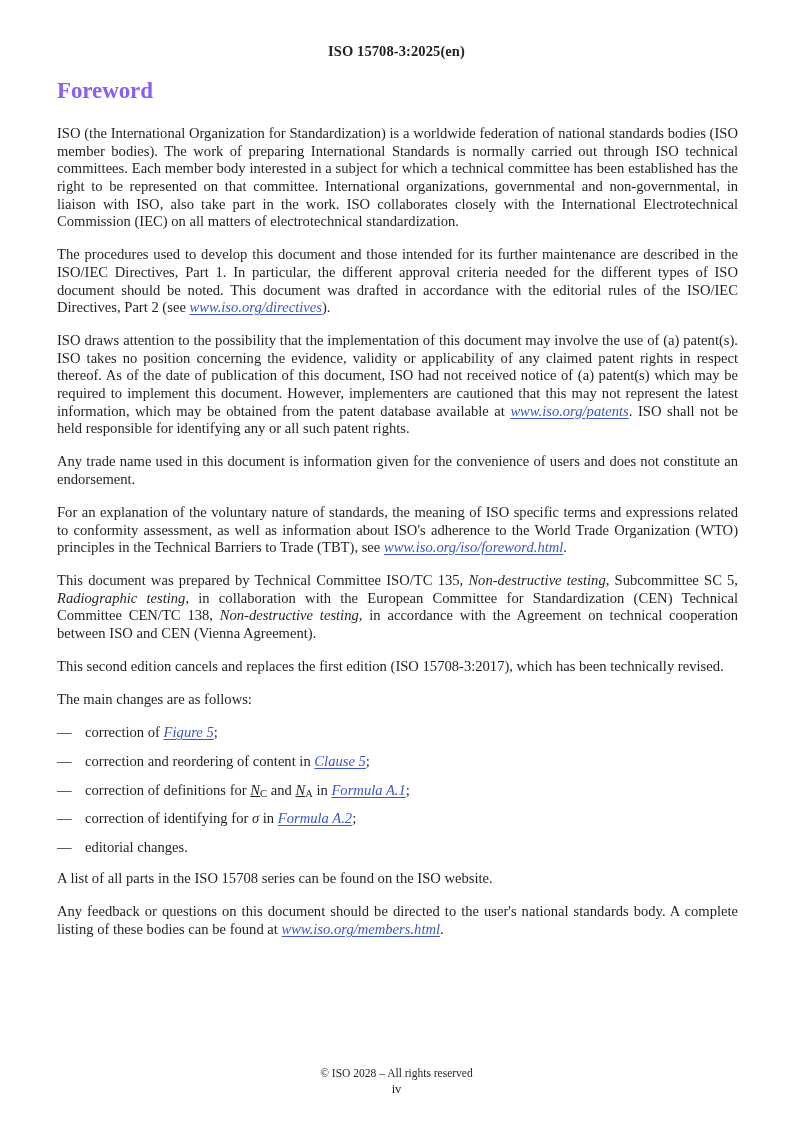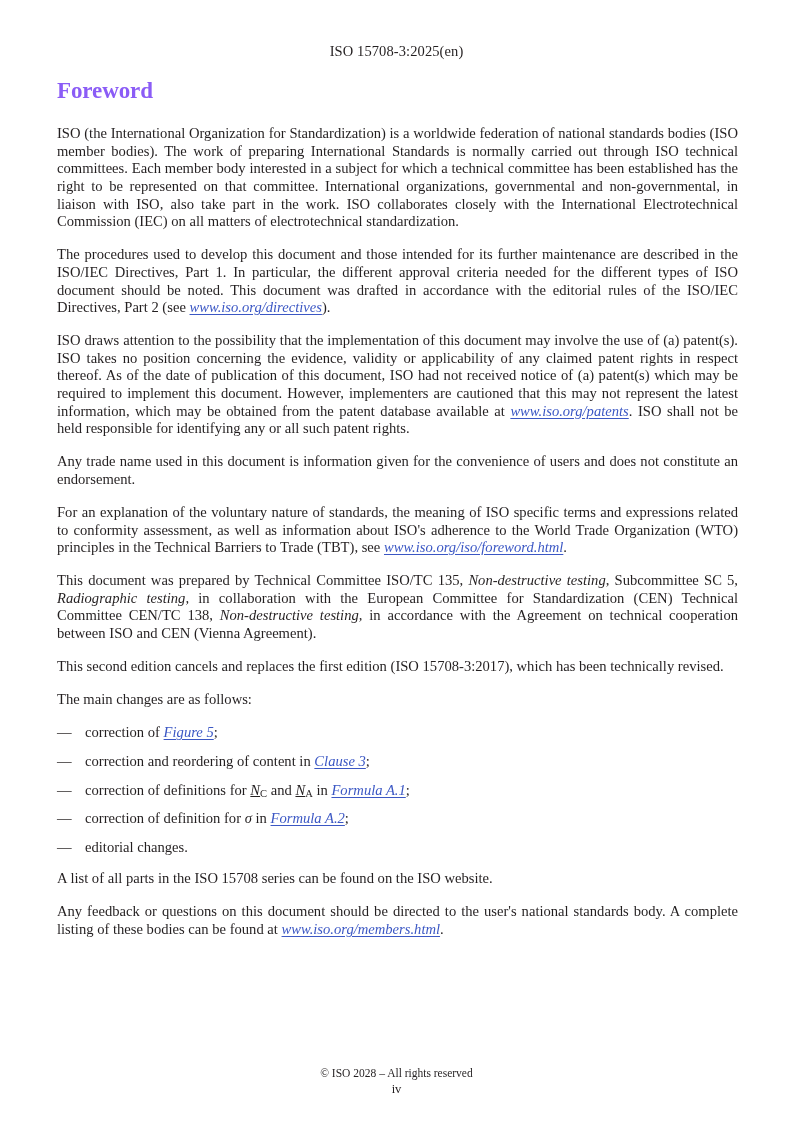--- a/index.html
+++ b/index.html
@@ -25,21 +25,21 @@
   }
 
   
   .doc-header {
     position: absolute;
     top: 43px;
     left: 0;
     width: 793px;
     text-align: center;
     font-size: 14.5px;
-    font-weight: normal;
+    font-weight: bold;
     letter-spacing: 0.1px;
     color: #231f20;
   }
 
   
   .content {
     position: absolute;
     top: 78px;
     left: 57px;
     width: 681px;
@@ -173,29 +173,29 @@
       <span>The main changes are as follows:</span>
     </p>
 
     <ul class="dash-list">
 
       <li>
         <span class="dash">—</span><span>correction of </span><a class="xref">Figure 5</a><span>;</span>
       </li>
 
       <li>
-        <span class="dash">—</span><span>correction and reordering of content in </span><a class="xref">Clause 3</a><span>;</span>
+        <span class="dash">—</span><span>correction and reordering of content in </span><a class="xref">Clause 5</a><span>;</span>
       </li>
 
       <li>
         <span class="dash">—</span><span>correction of definitions for </span><var class="sym"><span>N</span><sub>C</sub></var><span> and </span><var class="sym"><span>N</span><sub>A</sub></var><span> in </span><a class="xref">Formula A.1</a><span>;</span>
       </li>
 
       <li>
-        <span class="dash">—</span><span>correction of definition for </span><span class="greek">σ</span><span> in </span><a class="xref">Formula A.2</a><span>;</span>
+        <span class="dash">—</span><span>correction of identifying for </span><span class="greek">σ</span><span> in </span><a class="xref">Formula A.2</a><span>;</span>
       </li>
 
       <li>
         <span class="dash">—</span><span>editorial changes.</span>
       </li>
 
     </ul>
 
     <p class="para">
       <span>A list of all parts in the ISO 15708 series can be found on the ISO website.</span>

